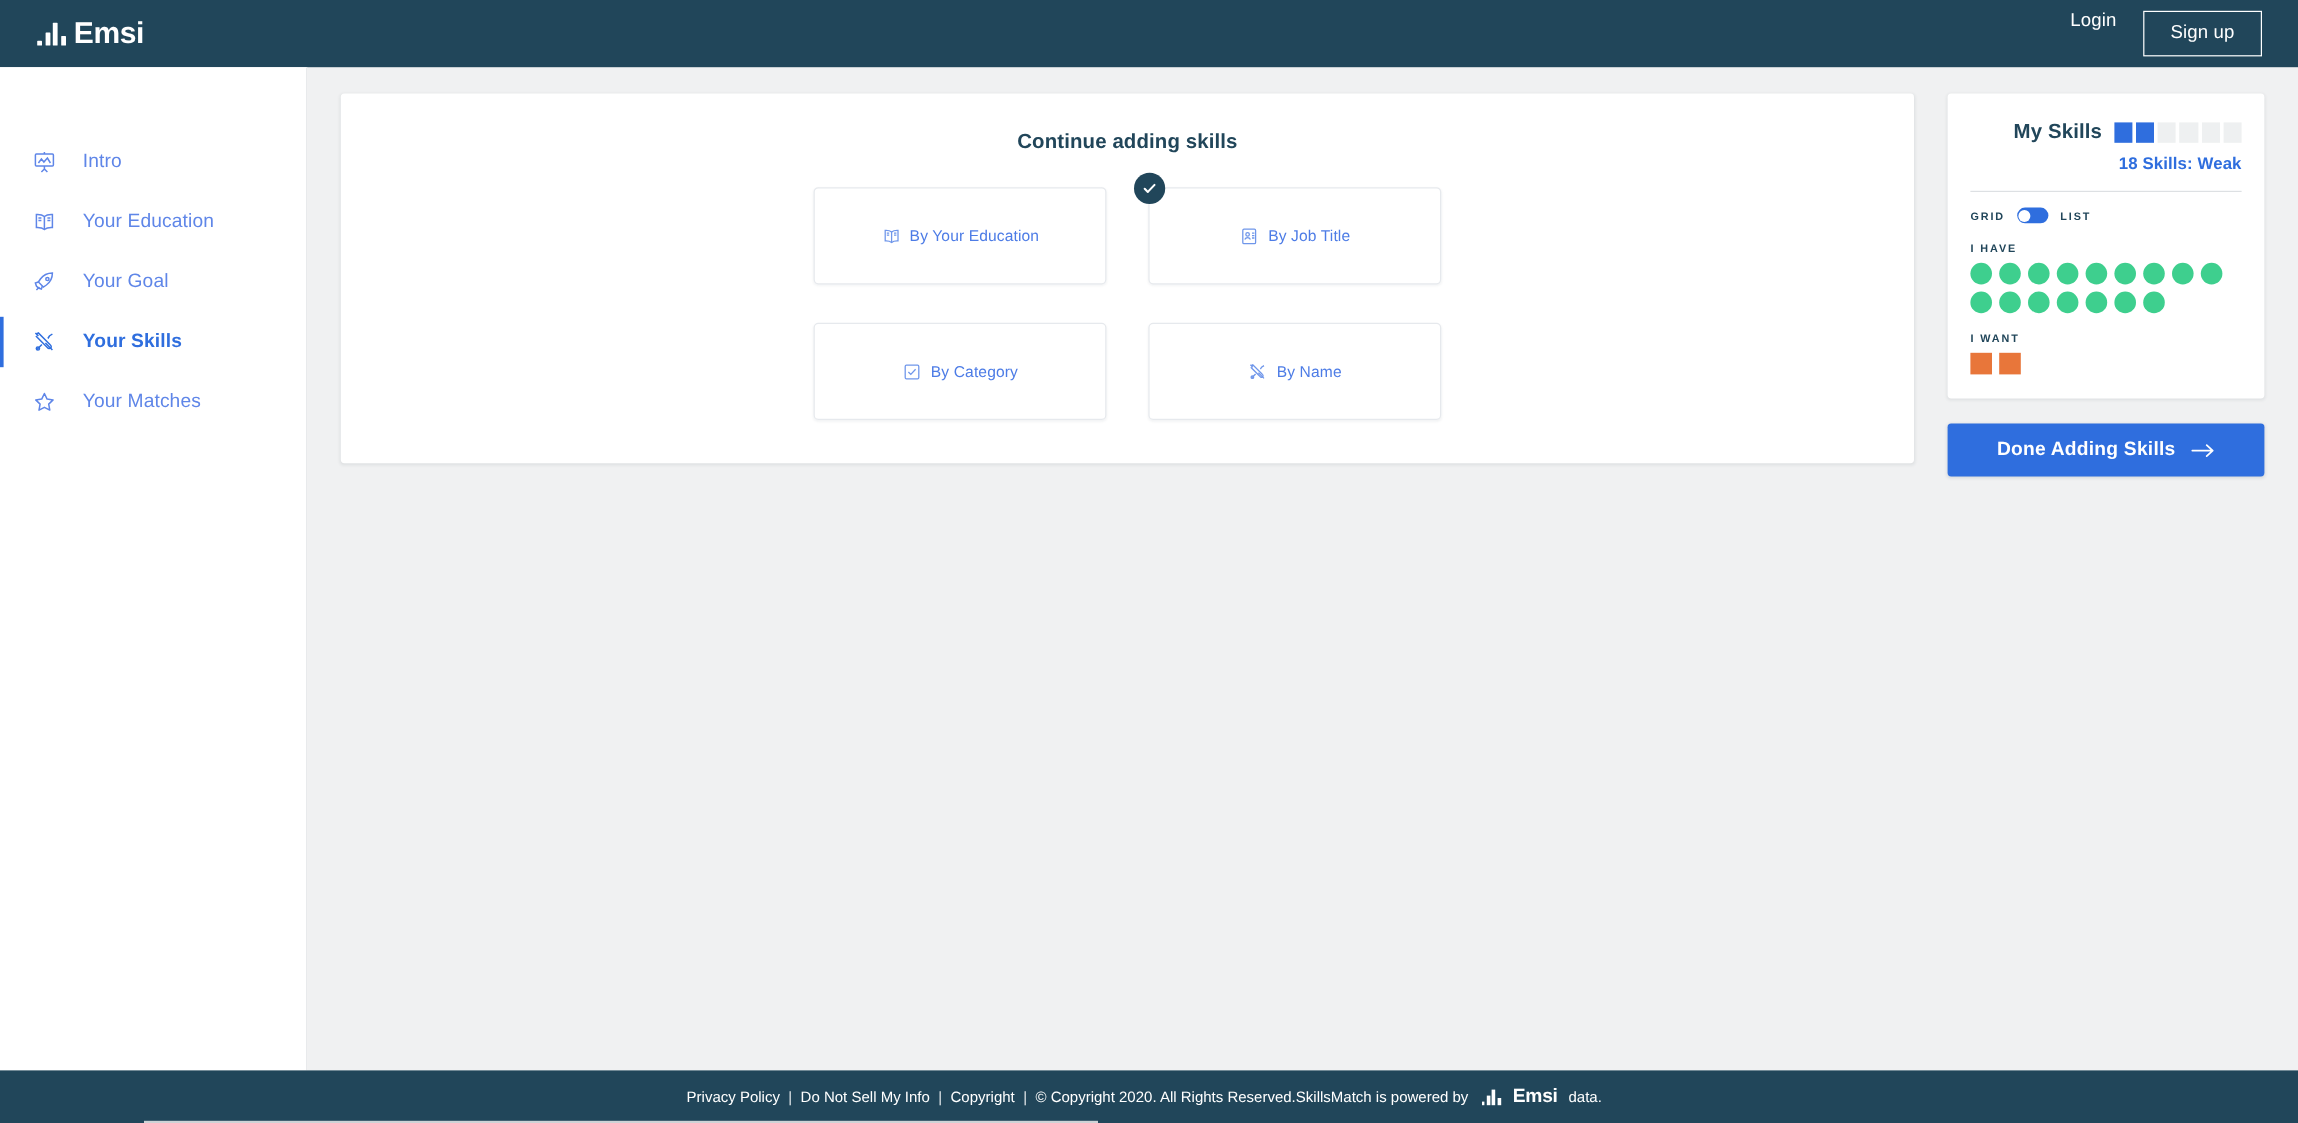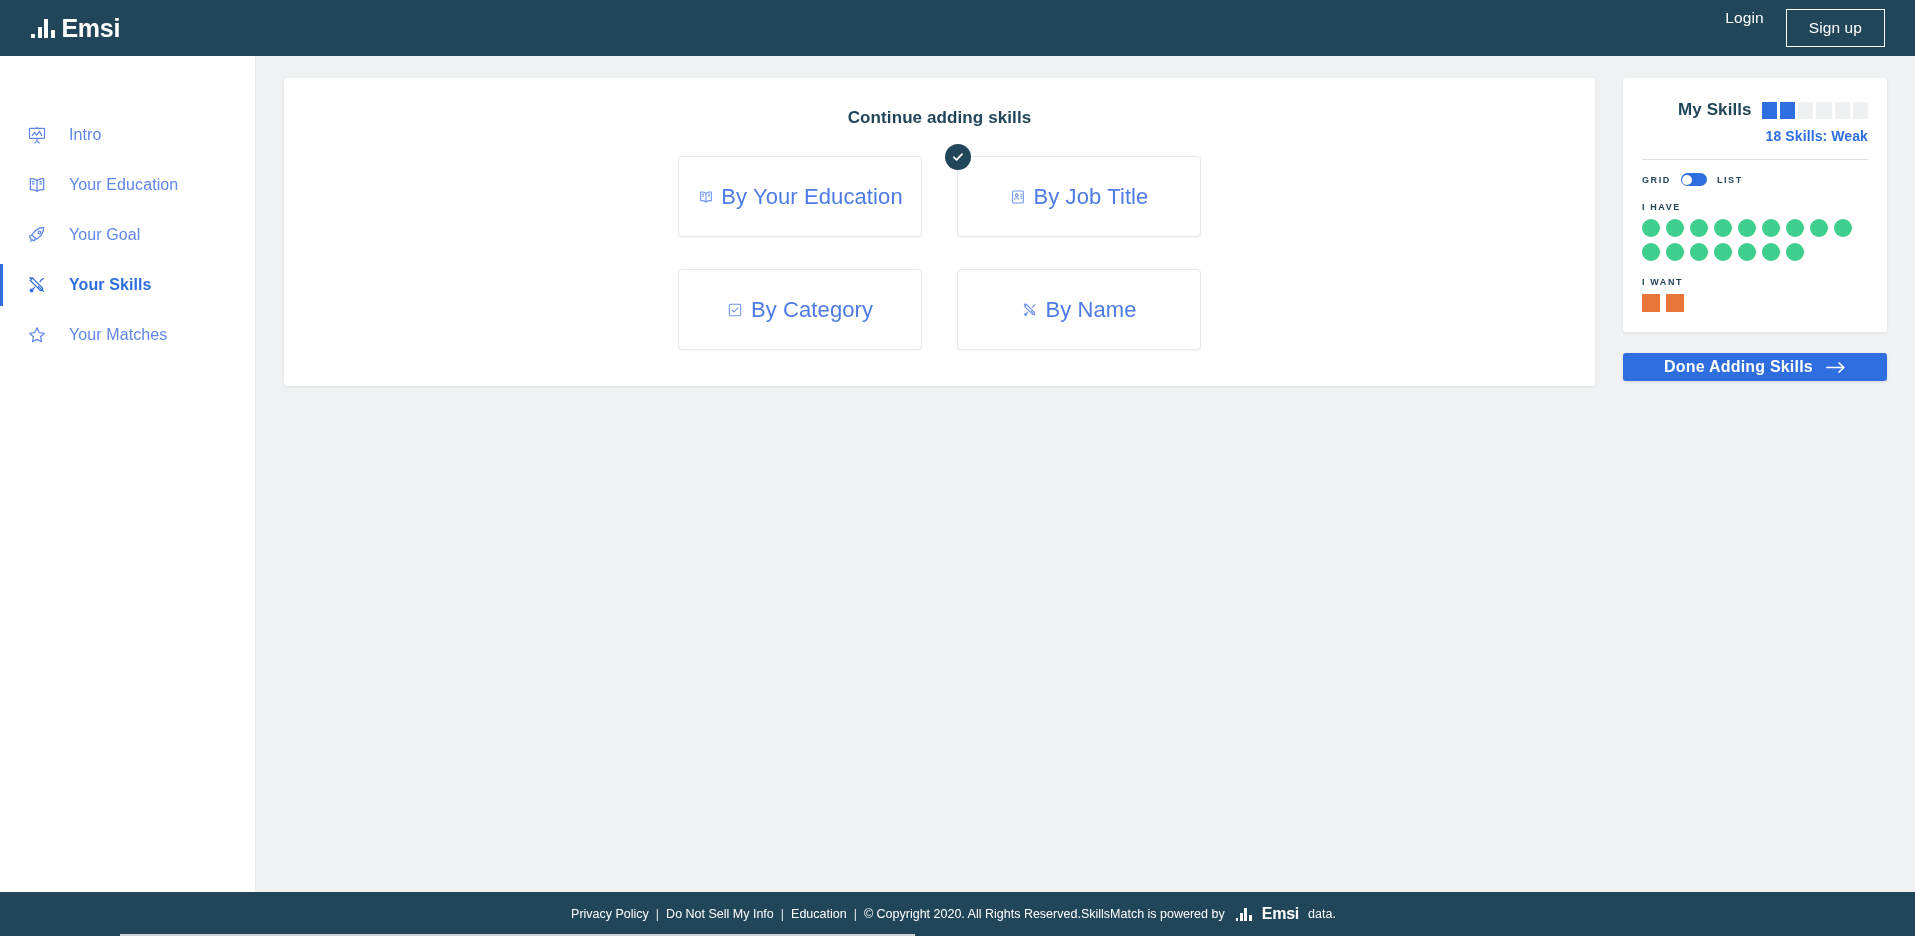--- a/index.html
+++ b/index.html
@@ -183,21 +183,21 @@
     background: #ffffff;
     border: 1px solid #e6e9ed;
     border-radius: 4px;
     box-shadow: 0 1px 2px rgba(20,40,60,0.05);
     display: flex;
     align-items: center;
     justify-content: center;
     cursor: pointer;
     gap: 7px;
     color: #4d7ce6;
-    font-size: 22px;
+    font-size: 13px;
   }
   .option-card .opt-label { color: #4d7ce6; letter-spacing: 0.1px; }
   .option-icon {
     display: flex;
     align-items: center;
     justify-content: center;
     width: 17px;
     height: 17px;
     color: #6f96ea;
   }
@@ -328,21 +328,21 @@
   }
   .sq {
     width: 18px;
     height: 18px;
     background: #e8763a;
     cursor: pointer;
   }
 
   .done-btn {
     width: 100%;
-    height: 28px;
+    height: 44px;
     background: #2f6ede;
     border: none;
     border-radius: 3px;
     color: #ffffff;
     font-family: inherit;
     font-size: 16px;
     font-weight: 700;
     letter-spacing: 0.2px;
     cursor: pointer;
     display: flex;
@@ -610,21 +610,21 @@
       </div>
     </div>
   </div>
 
   <div class="footer">
     <div class="footer-left">
       <a href="#">Privacy Policy</a>
       <span class="footer-sep">|</span>
       <a href="#">Do Not Sell My Info</a>
       <span class="footer-sep">|</span>
-      <a href="#">Education</a>
+      <a href="#">Copyright</a>
       <span class="footer-sep">|</span>
       <span>© Copyright 2020. All Rights Reserved.</span>
     </div>
     <div class="footer-right">
       <span>SkillsMatch is powered by</span>
       <span class="footer-mark">
         <i></i>
           <i></i>
           <i></i>
           <i></i>

